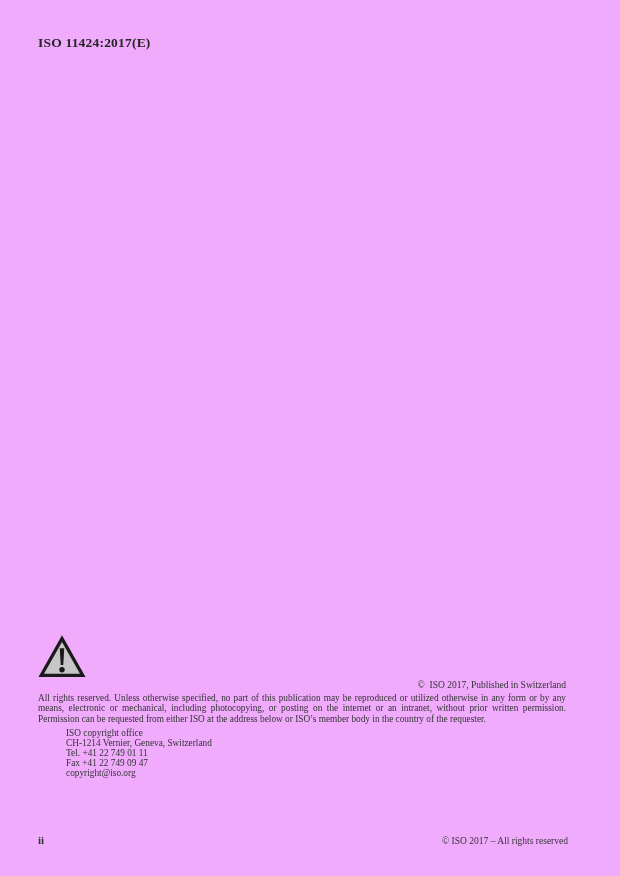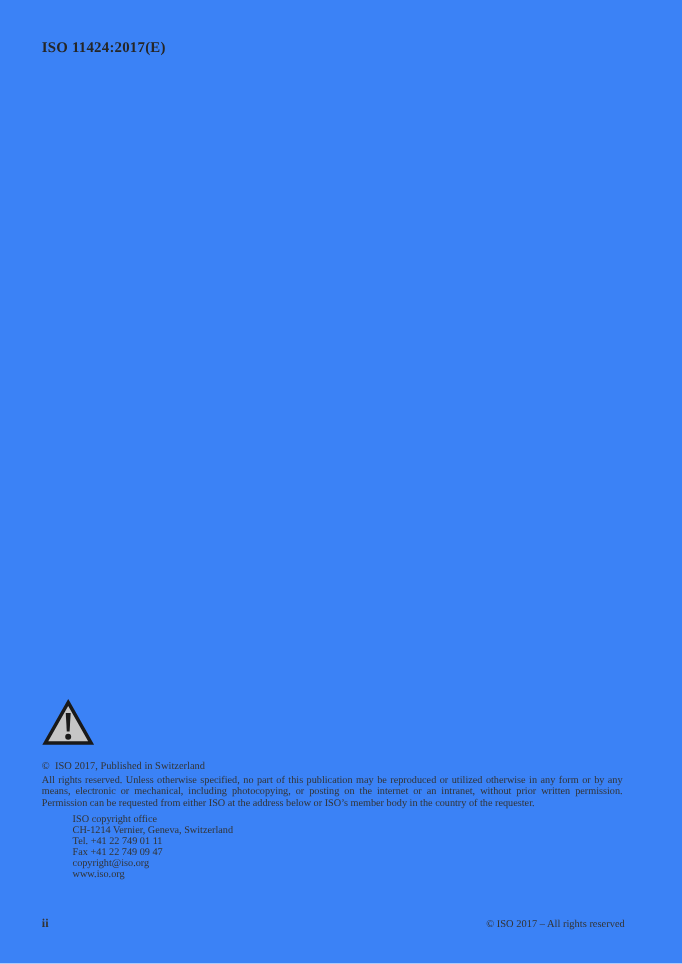--- a/index.html
+++ b/index.html
@@ -4,21 +4,21 @@
 <style>
   html, body {
     margin: 0;
     padding: 0;
     background: #ffffff;
   }
   .page {
     position: relative;
     width: 620px;
     height: 876px;
-    background: #3b82f6;
+    background: #f0abfc;
     font-family: "Liberation Serif", "DejaVu Serif", serif;
     color: #333333;
     overflow: hidden;
   }
   .doc-header {
     position: absolute;
     left: 38px;
     top: 35px;
     font-size: 13.5px;
     font-weight: bold;
@@ -43,24 +43,25 @@
     flex: 0 0 auto;
   }
   .copyright-title {
     font-size: 11.5px;
     font-weight: bold;
     color: #262626;
     padding-bottom: 6px;
     letter-spacing: 0.3px;
   }
   .publisher-line {
-    margin-top: 12px;
+    margin-top: 0;
     font-size: 9.5px;
     white-space: pre-wrap;
     color: #333333;
+    text-align: right;
   }
   .copyright-notice {
     margin-top: 3px;
     font-size: 9.3px;
     line-height: 10.4px;
     text-align: justify;
     color: #333333;
   }
   .address-block {
     margin-top: 4px;
@@ -109,21 +110,20 @@
     <div class="publisher-line">©  ISO 2017, Published in Switzerland</div>
 
     <div class="copyright-notice">All rights reserved. Unless otherwise specified, no part of this publication may be reproduced or utilized otherwise in any form or by any means, electronic or mechanical, including photocopying, or posting on the internet or an intranet, without prior written permission. Permission can be requested from either ISO at the address below or ISO’s member body in the country of the requester.</div>
 
     <div class="address-block">
       <span>ISO copyright office</span>
       <span>CH-1214 Vernier, Geneva, Switzerland</span>
       <span>Tel. +41 22 749 01 11</span>
       <span>Fax +41 22 749 09 47</span>
       <span>copyright@iso.org</span>
-      <span>www.iso.org</span>
     </div>
 
   </div>
 
   <div class="footer-page-number">ii</div>
 
   <div class="footer-copyright">© ISO 2017 – All rights reserved</div>
 
 </div>
 

